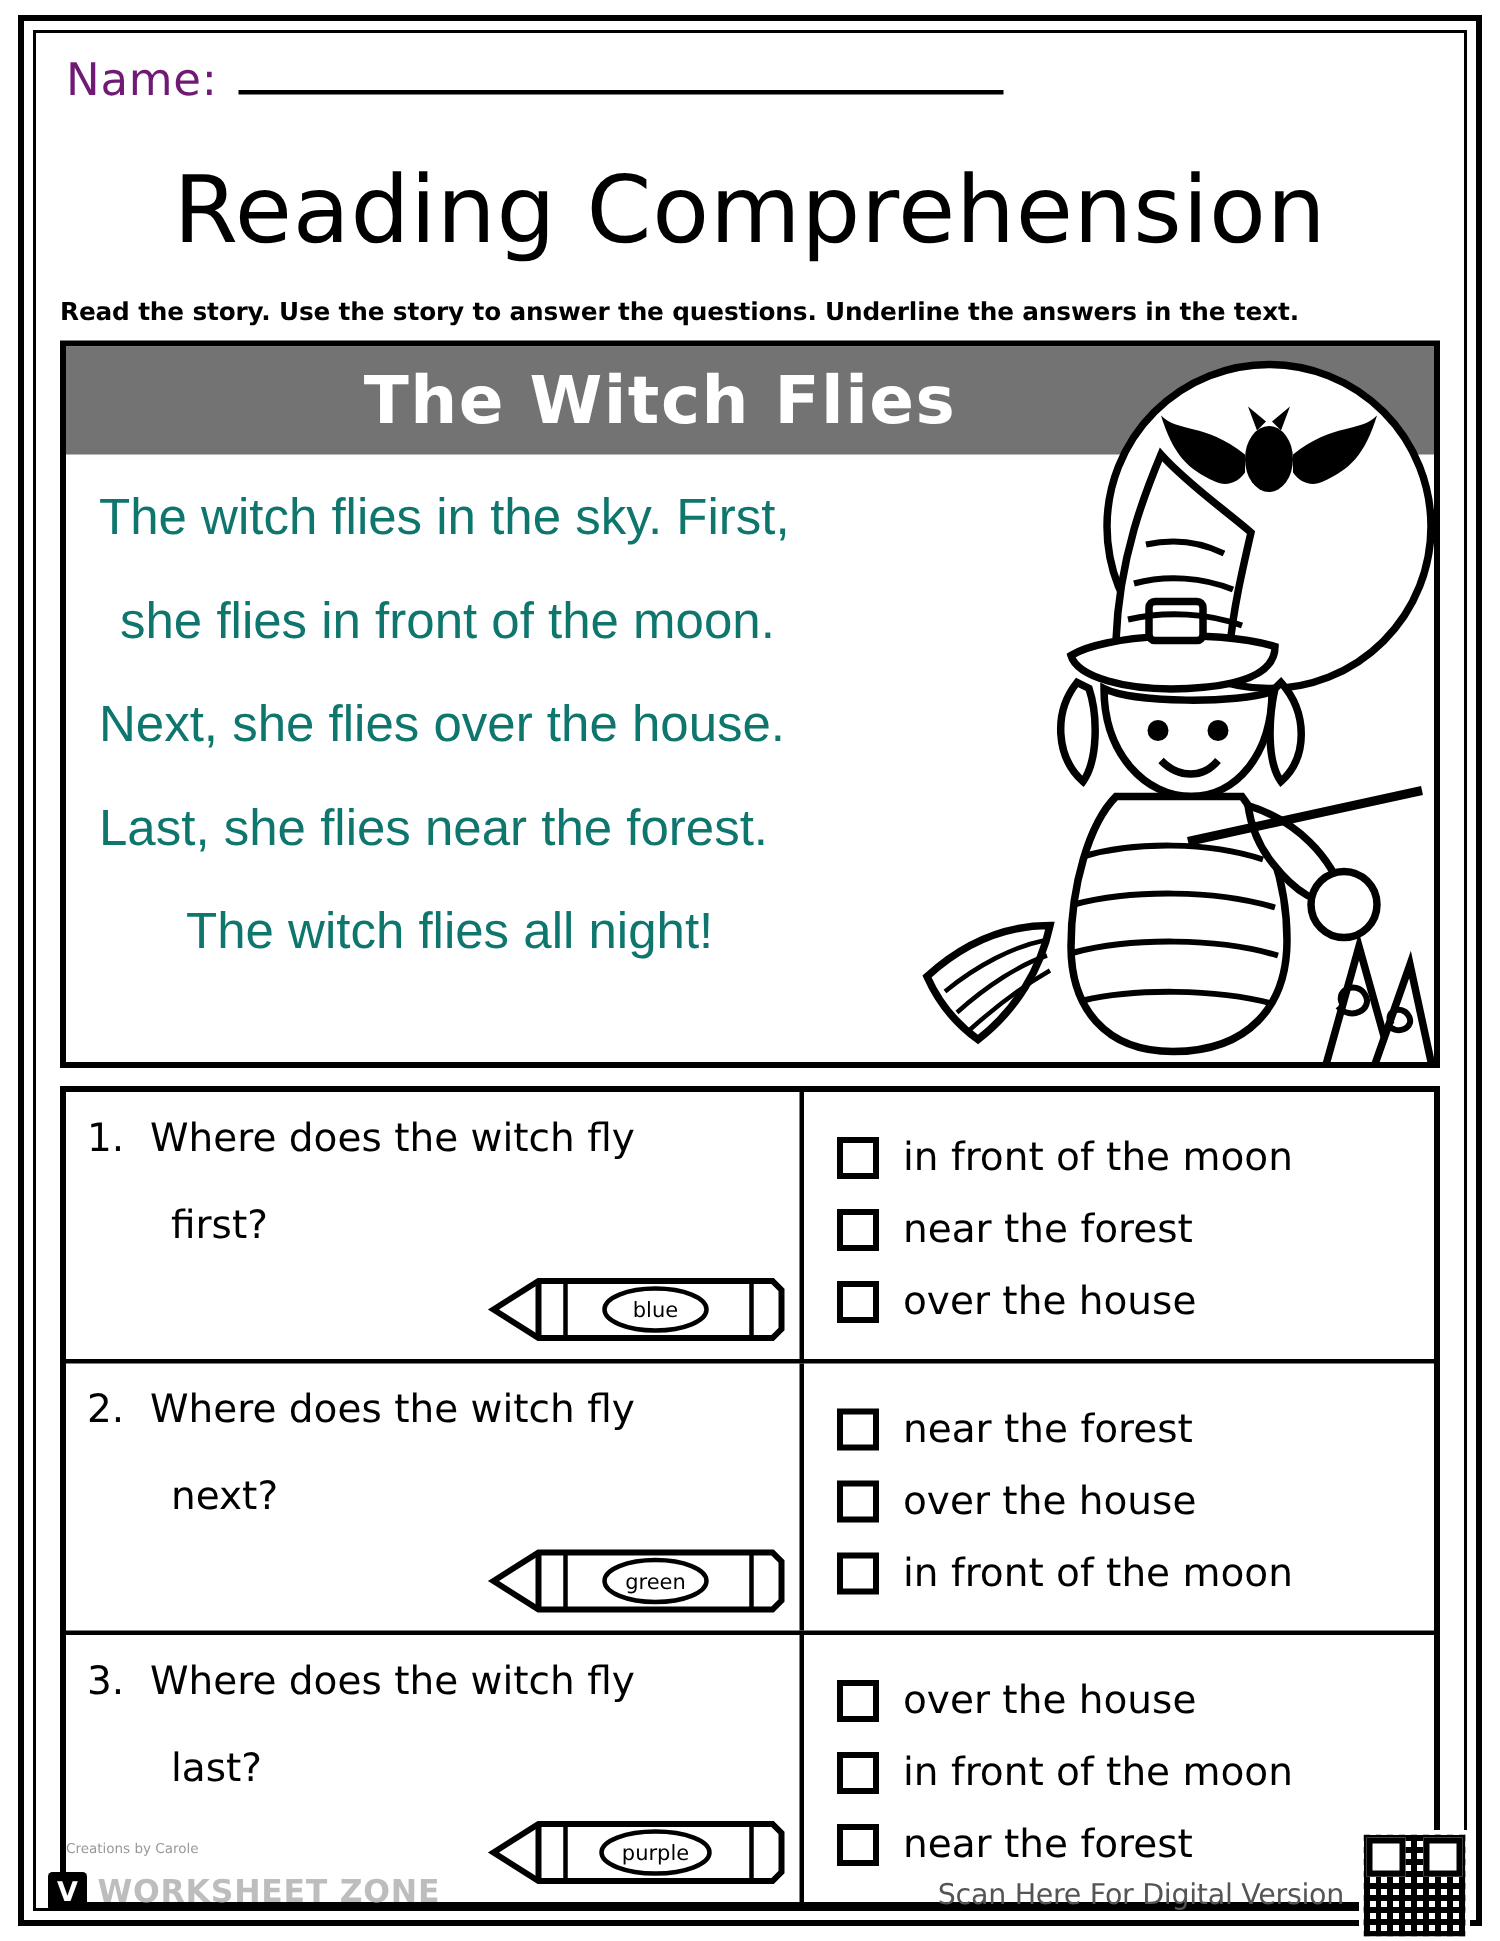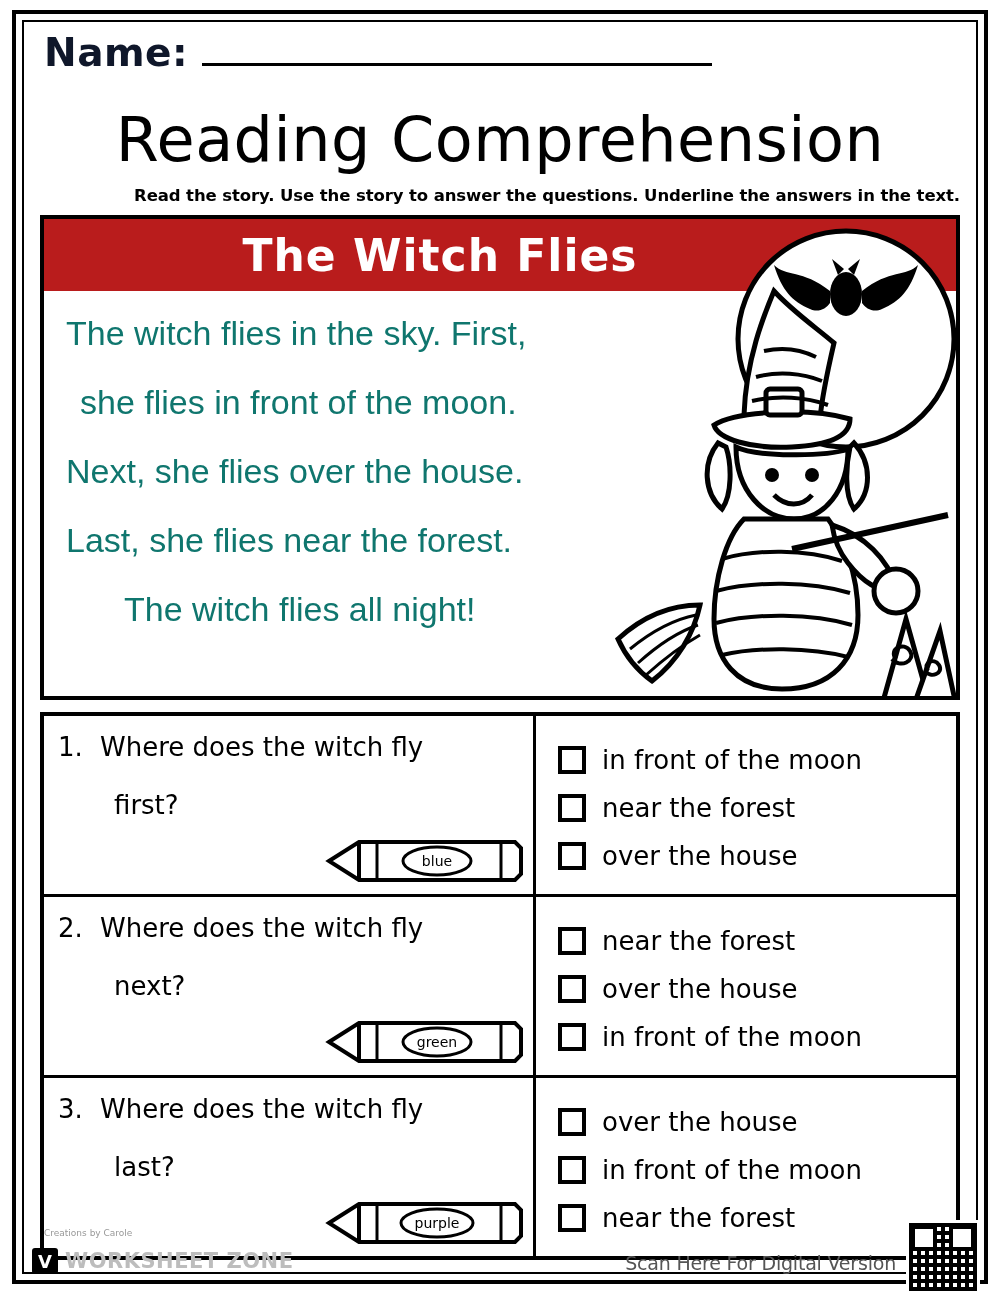--- a/index.html
+++ b/index.html
@@ -49,66 +49,66 @@
 
   
   .name-row {
     display: flex;
     align-items: baseline;
     height: 58px;
     padding-left: 4px;
   }
   .name-label {
     font-family: "DejaVu Sans", sans-serif;
-    font-weight: bold;
-    font-size: 39px;
+    font-weight: normal;
+    font-size: 30px;
     letter-spacing: 0.5px;
-    color: #0f172a;
+    color: #701a75;
   }
   .name-blank {
     flex: 0 0 510px;
     margin-left: 14px;
     border-bottom: 3px solid #000;
     height: 30px;
   }
 
   
   .title {
     text-align: center;
     font-family: "DejaVu Sans", sans-serif;
     font-weight: normal;
     font-size: 62px;
     line-height: 68px;
     letter-spacing: 0.5px;
     color: #000;
     margin-top: 18px;
   }
   .subtitle {
-    text-align: right;
+    text-align: left;
     font-family: "DejaVu Sans", sans-serif;
     font-weight: bold;
     font-size: 16.5px;
     letter-spacing: -0.1px;
-    margin-top: 12px;
+    margin-top: 24px;
     color: #000;
   }
 
   
   .story-box {
     position: relative;
     margin-top: 10px;
     border: 4px solid #000;
     box-sizing: border-box;
     width: 920px;
     height: 485px;
     overflow: hidden;
     background: #fff;
   }
   .story-header {
-    background: #b91c1c;
+    background: #737373;
     color: #fff;
     height: 72px;
     display: flex;
     align-items: center;
     justify-content: center;
   }
   .story-title {
     font-family: "DejaVu Sans", sans-serif;
     font-weight: bold;
     font-size: 44px;

